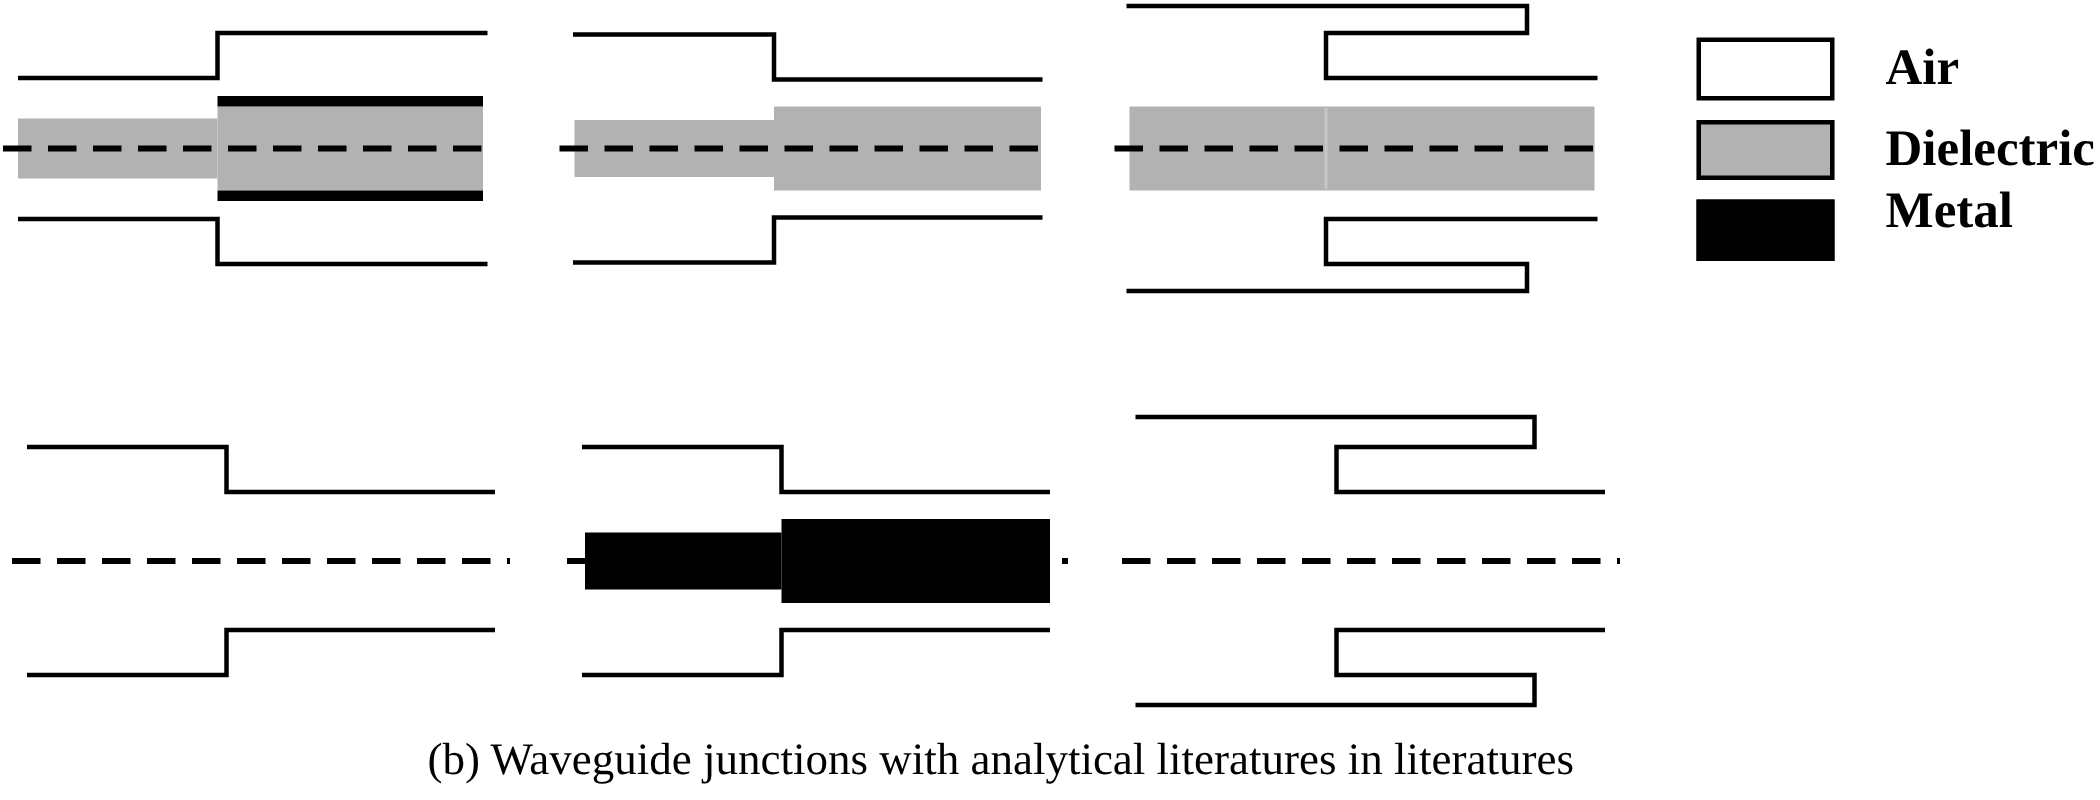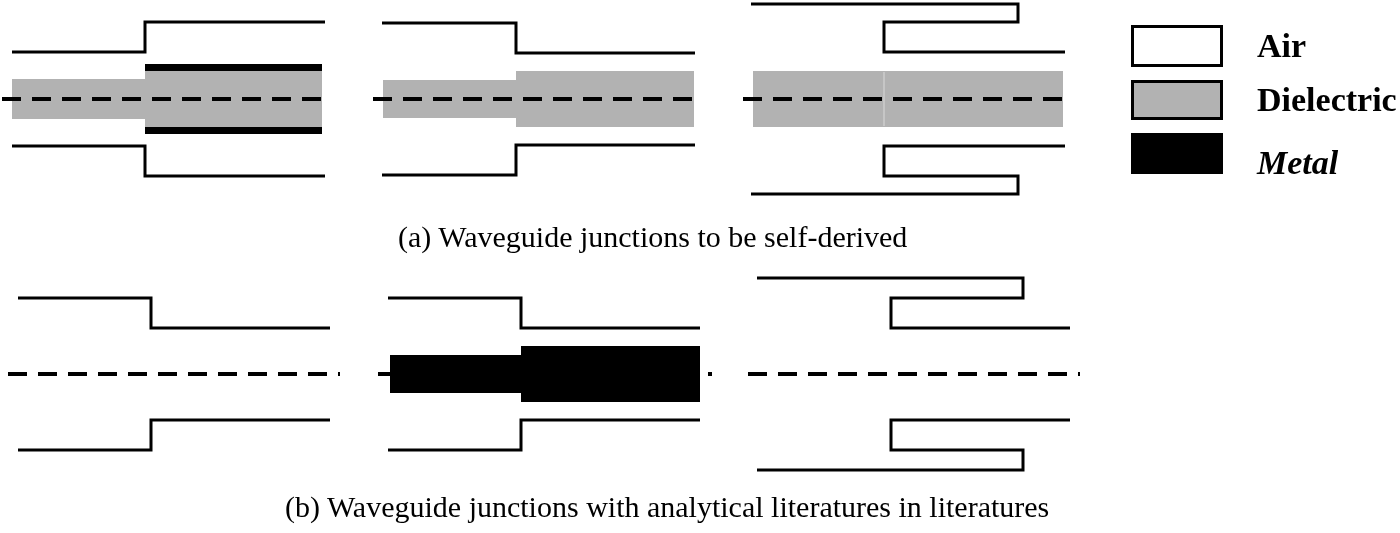--- a/index.html
+++ b/index.html
@@ -28,21 +28,21 @@
   .sw-air{top:25px;height:42px;background:#ffffff;}
   .sw-diel{top:80px;height:40px;background:var(--dielectric);}
   .sw-metal{top:133px;height:41px;background:var(--metal);}
   .lg-label{
     position:absolute;left:1257px;
     font-weight:bold;font-size:34px;color:var(--line);
     white-space:nowrap;
   }
   .lb-air{top:25px;line-height:42px;}
   .lb-diel{top:79px;line-height:41px;}
-  .lb-metal{top:142px;line-height:42px;font-style:italic;}
+  .lb-metal{top:120px;line-height:42px;}
 
   .caption{
     position:absolute;
     font-size:30px;color:var(--line);
     white-space:nowrap;
   }
   .cap-a{left:398px;top:220px;}
   .cap-b{left:285px;top:490px;}
 </style>
 </head>
@@ -101,16 +101,15 @@
 
   <div>
     <div class="sw sw-air" style="background: rgb(255, 255, 255);"></div>
     <div class="sw sw-diel" style="background: rgb(178, 178, 178);"></div>
     <div class="sw sw-metal" style="background: rgb(0, 0, 0);"></div>
     <div class="lg-label lb-air">Air</div>
     <div class="lg-label lb-diel">Dielectric</div>
     <div class="lg-label lb-metal">Metal</div>
   </div>
 
-  <div class="caption cap-a">(a) Waveguide junctions to be self-derived</div>
   <div class="caption cap-b">(b) Waveguide junctions with analytical literatures in literatures</div>
 
 </div>
 
 </body></html>

